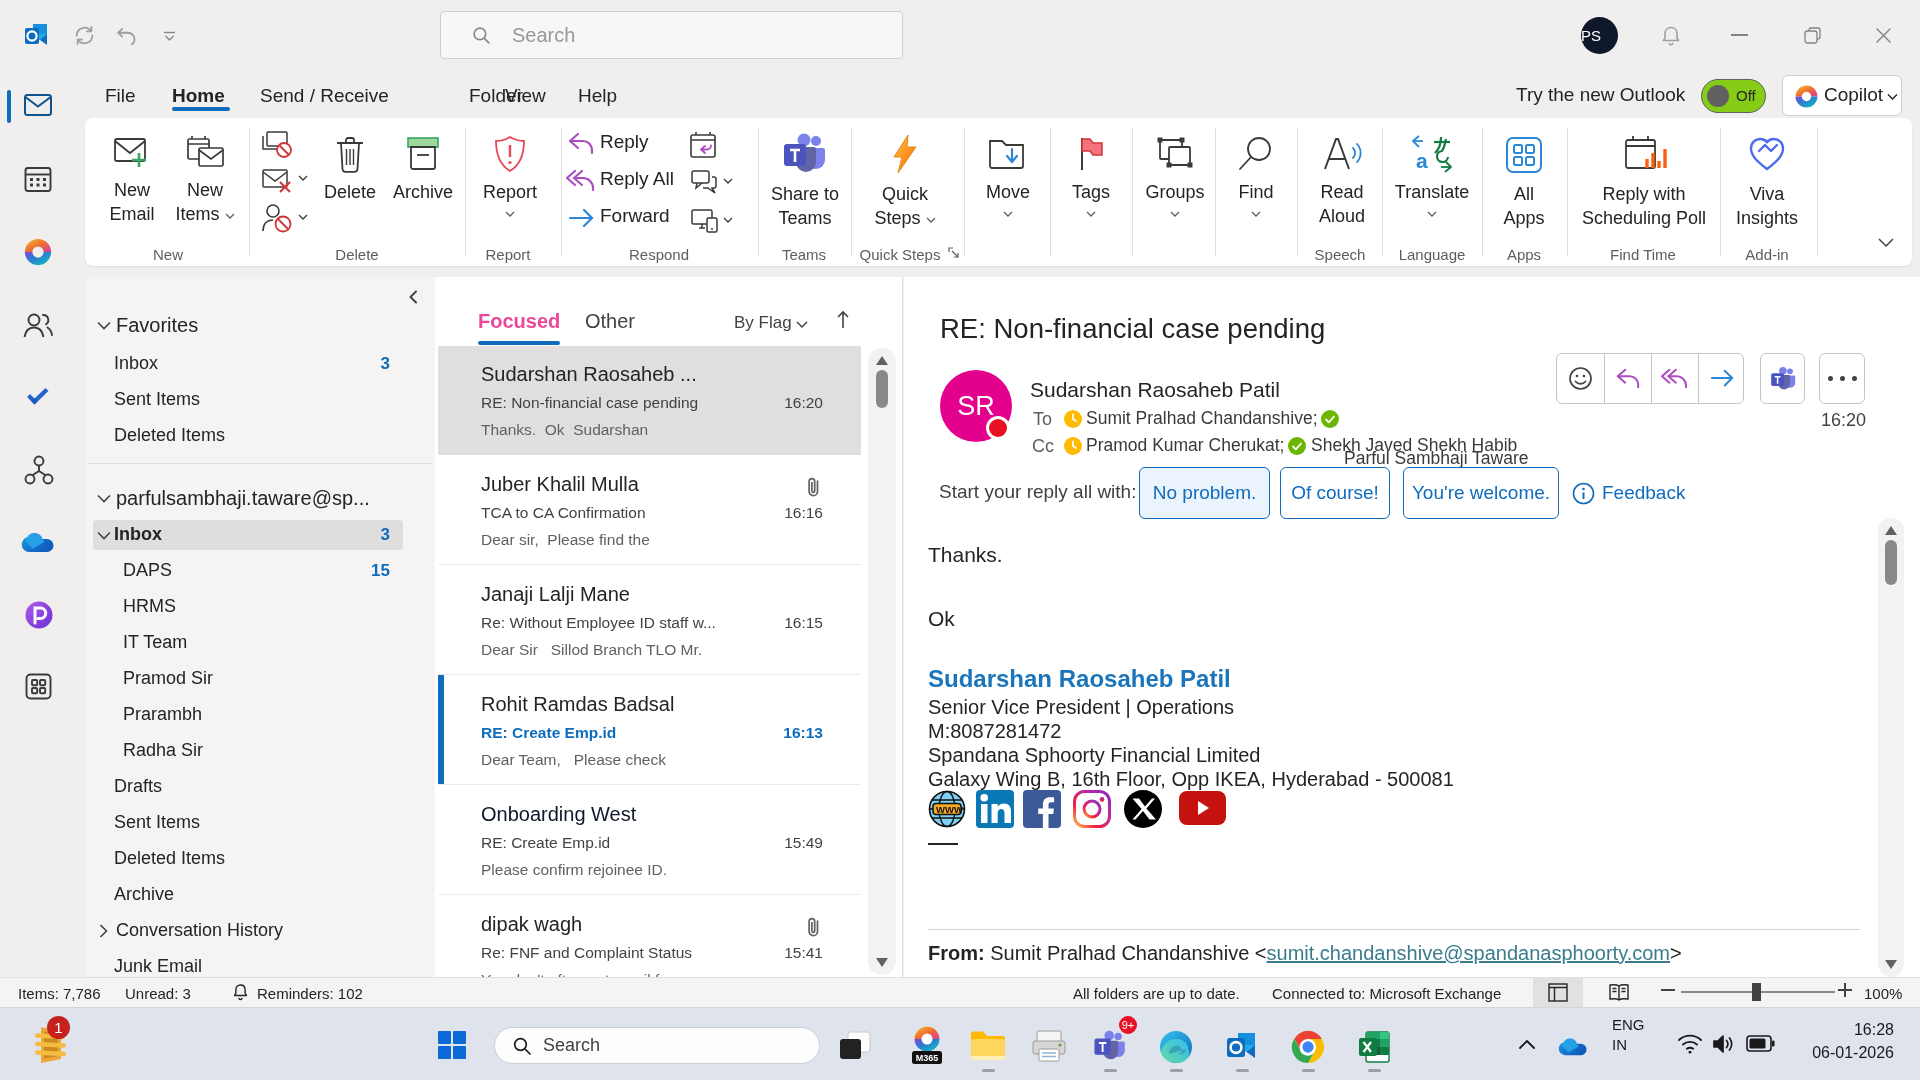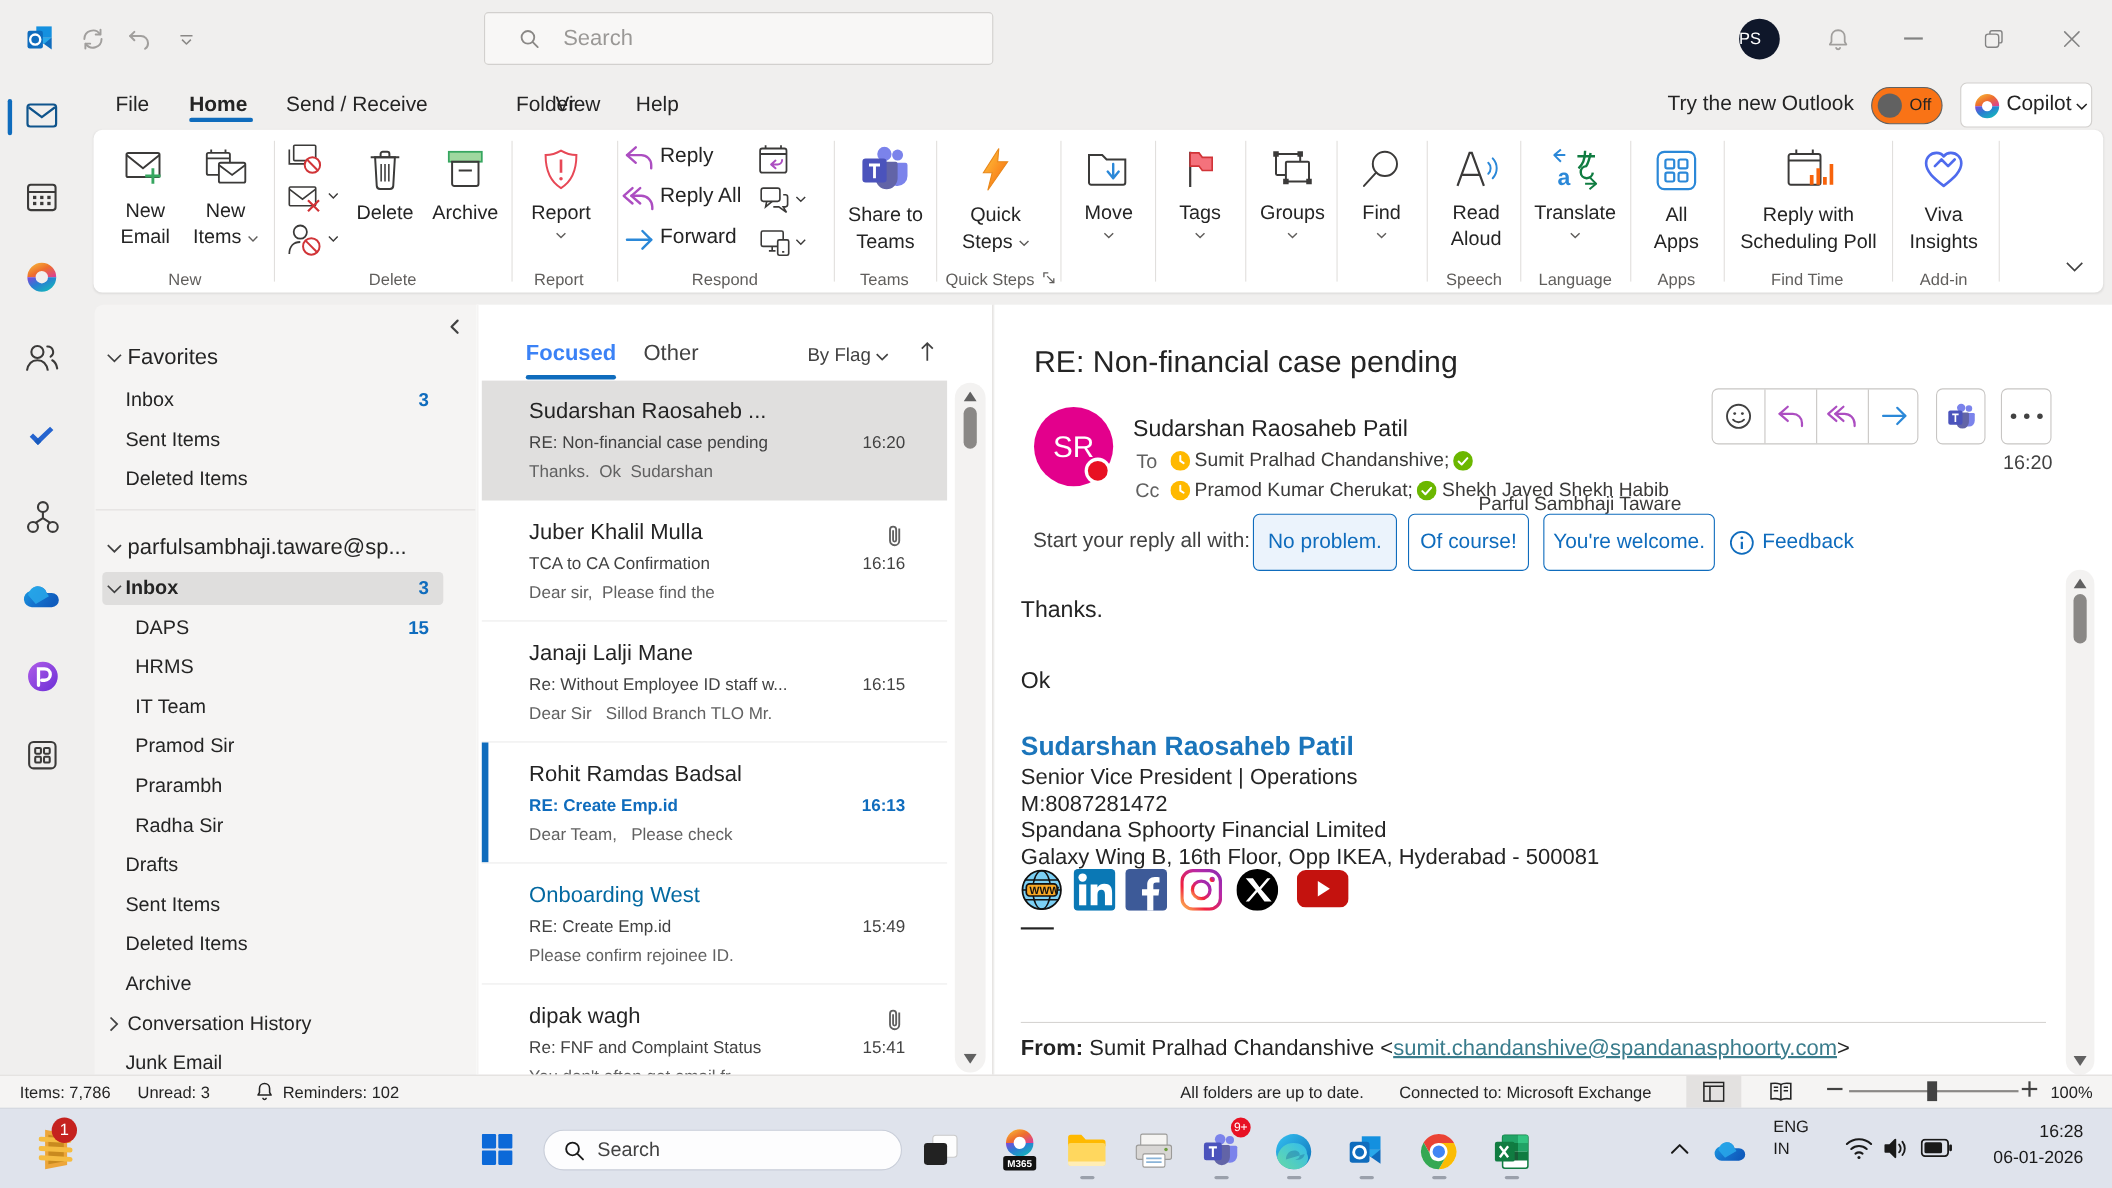--- a/index.html
+++ b/index.html
@@ -70,21 +70,21 @@
 <div class="abs" id="menurow" style="left:0;top:70px;width:1920px;height:48px;">
   <div class="abs" style="left:105px;top:15px;font-size:19px;">File</div>
   <div class="abs" style="left:172px;top:15px;font-size:19px;font-weight:bold;">Home</div>
   <div class="abs" style="left:172px;top:37px;width:58px;height:3.5px;background:#0f6cbd;border-radius:2px;"></div>
   <div class="abs" style="left:260px;top:15px;font-size:19px;">Send / Receive</div>
   <div class="abs" style="left:421px;top:15px;font-size:19px;margin-left:48px;">Folder</div>
   <div class="abs" style="left:505px;top:15px;font-size:19px;">View</div>
   <div class="abs" style="left:578px;top:15px;font-size:19px;">Help</div>
 
   <div class="abs" style="left:1516px;top:14px;font-size:19px;">Try the new Outlook</div>
-  <div class="abs" style="left:1701px;top:9px;width:65px;height:34px;border:1px solid #616161;border-radius:17px;background:#f97316;">
+  <div class="abs" style="left:1701px;top:9px;width:65px;height:34px;border:1px solid #616161;border-radius:17px;background:#84cc16;">
     <div class="abs" style="left:5px;top:5px;width:22px;height:22px;border-radius:50%;background:#616161;"></div>
     <div class="abs" style="left:34px;top:7px;font-size:15px;color:#242424;">Off</div>
   </div>
 
   <div class="abs" style="left:1782px;top:5px;width:120px;height:41px;background:#fff;border:1px solid #d1cfcd;border-radius:6px;">
     <svg class="abs" style="left:11px;top:8px;" width="25" height="25" viewBox="0 0 24 24">
       <defs>
         <linearGradient id="cpg1" x1="0" y1="0" x2="1" y2="1">
           <stop offset="0" stop-color="#f8c33a"></stop>
               <stop offset="0.5" stop-color="#ee6f2d"></stop>
@@ -523,21 +523,21 @@
   <svg class="abs" style="left:13px;top:647px;" width="9" height="14" viewBox="0 0 9 14" fill="none" stroke="#424242" stroke-width="1.6">
         <path d="M1.5 1L7.5 7L1.5 13"></path>
       </svg>
   <div class="abs" style="left:30px;top:643px;">Conversation History</div>
   <div class="abs" style="left:28px;top:679px;">Junk Email</div>
 </div>
 
 <div class="abs" id="msglist" style="left:433px;top:277px;width:470px;height:700px;background:#fff;border-right:1px solid #e1dfdd;overflow:hidden;">
   <div class="abs" style="left:0;top:0;width:2px;height:700px;background:#f5f4f3;"></div>
 
-  <div class="abs" style="left:45px;top:33px;font-size:20px;font-weight:bold;color:#3b82f6;">Focused</div>
+  <div class="abs" style="left:45px;top:33px;font-size:20px;font-weight:bold;color:#ec4899;">Focused</div>
   <div class="abs" style="left:45px;top:64px;width:82px;height:4px;background:#0f6cbd;border-radius:2px;"></div>
   <div class="abs" style="left:152px;top:33px;font-size:20px;color:#424242;">Other</div>
   <div class="abs" style="left:301px;top:36px;font-size:17px;color:#424242;">By Flag</div>
   <svg class="abs" style="left:363px;top:44px;" width="12" height="8" viewBox="0 0 12 8" fill="none" stroke="#424242" stroke-width="1.5">
         <path d="M1 1l5 5 5-5"></path>
       </svg>
   <svg class="abs" style="left:403px;top:33px;" width="14" height="20" viewBox="0 0 14 20" fill="none" stroke="#424242" stroke-width="1.6">
         <path d="M7 18V2M2 7l5-5 5 5"></path>
       </svg>
 
@@ -562,21 +562,21 @@
   <div class="abs" style="left:48px;top:364px;font-size:15.5px;color:#616161;">Dear Sir&nbsp;&nbsp; Sillod Branch TLO Mr.</div>
   <div class="abs" style="left:5px;top:397px;width:423px;height:1px;background:#ebebeb;"></div>
 
   <div class="abs" style="left:5px;top:398px;width:6px;height:109px;background:#0f6cbd;"></div>
   <div class="abs" style="left:48px;top:416px;font-size:20px;color:#242424;">Rohit Ramdas Badsal</div>
   <div class="abs" style="left:48px;top:447px;font-size:15.5px;font-weight:bold;color:#0f6cbd;">RE: Create Emp.id</div>
   <div class="abs" style="left:318px;top:447px;width:72px;text-align:right;font-size:15.5px;font-weight:bold;color:#0f6cbd;">16:13</div>
   <div class="abs" style="left:48px;top:474px;font-size:15.5px;color:#616161;">Dear Team,&nbsp;&nbsp; Please check</div>
   <div class="abs" style="left:5px;top:507px;width:423px;height:1px;background:#ebebeb;"></div>
 
-  <div class="abs" style="left:48px;top:526px;font-size:20px;color:#0369a1;">Onboarding West</div>
+  <div class="abs" style="left:48px;top:526px;font-size:20px;color:#0f172a;">Onboarding West</div>
   <div class="abs" style="left:48px;top:557px;font-size:15.5px;color:#424242;">RE: Create Emp.id</div>
   <div class="abs" style="left:318px;top:557px;width:72px;text-align:right;font-size:15.5px;color:#424242;">15:49</div>
   <div class="abs" style="left:48px;top:584px;font-size:15.5px;color:#616161;">Please confirm rejoinee ID.</div>
   <div class="abs" style="left:5px;top:617px;width:423px;height:1px;background:#ebebeb;"></div>
 
   <div class="abs" style="left:48px;top:636px;font-size:20px;color:#242424;">dipak wagh</div>
   <svg class="abs" style="left:372px;top:638px;" width="17" height="24" viewBox="0 0 17 24" fill="none" stroke="#616161" stroke-width="1.7">
     <path d="M12.5 5.5v11a4.2 4.2 0 0 1-8.4 0v-10a2.8 2.8 0 0 1 5.6 0v9.5a1.4 1.4 0 0 1-2.8 0V7"></path>
   </svg>
   <div class="abs" style="left:48px;top:667px;font-size:15.5px;color:#424242;">Re: FNF and Complaint Status</div>

